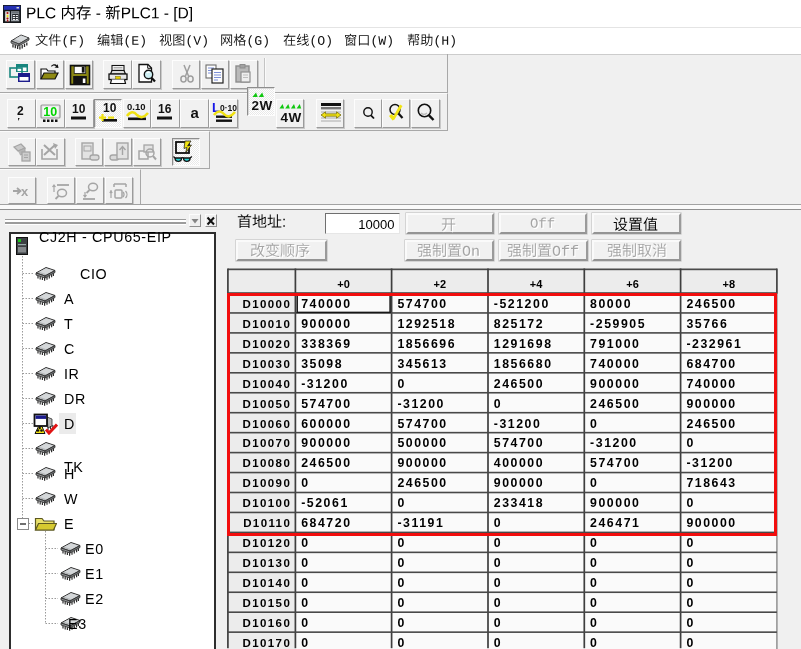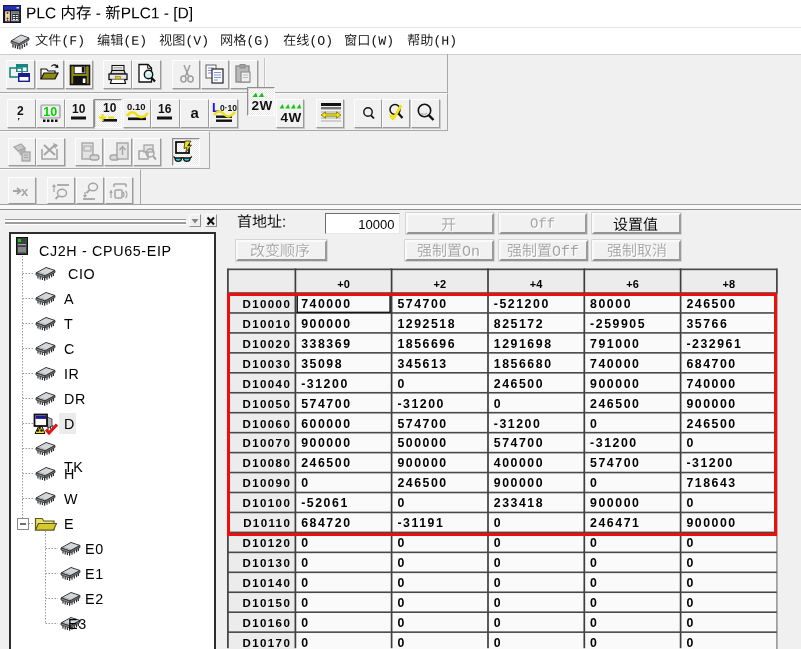--- a/index.html
+++ b/index.html
@@ -436,21 +436,21 @@
         <path d="M1.5 1.5 L8 8.5 M8 1.5 L1.5 8.5" stroke="#111" stroke-width="2"></path>
       </svg>
     </div>
 <div class="abs" style="left:9px;top:232px;width:207px;height:417px;background:#ffffff;border:2px solid #2e2e2e;border-bottom:none"></div>
 <svg class="abs" style="left:16px;top:237px" width="12" height="18" viewBox="0 0 12 18">
 <rect x="0.5" y="0.5" width="11" height="17" fill="#3c4043" stroke="#111" stroke-width="1"></rect>
 <rect x="2" y="2" width="3" height="3" fill="#18c818"></rect>
 <rect x="2" y="7" width="8" height="1.2" fill="#9aa"></rect>
 <rect x="2" y="10" width="8" height="5.5" fill="#84888b"></rect>
 </svg>
-<div class="treetxt" style="left:39px;top:243px;letter-spacing:0.65px">CJ2H - CPU65-EIP</div>
+<div class="treetxt" style="left:39px;top:229px;letter-spacing:0.65px">CJ2H - CPU65-EIP</div>
 <svg class="abs" style="left:0;top:0" width="230" height="649" viewBox="0 0 230 649">
       <line x1="22.5" y1="256" x2="22.5" y2="523.5" stroke="#9a9a9a" stroke-width="1" stroke-dasharray="1.5,1.5"></line>
       <line x1="22.5" y1="273.5" x2="33" y2="273.5" stroke="#9a9a9a" stroke-width="1" stroke-dasharray="1.5,1.5"></line>
       <line x1="22.5" y1="298.5" x2="33" y2="298.5" stroke="#9a9a9a" stroke-width="1" stroke-dasharray="1.5,1.5"></line>
       <line x1="22.5" y1="323.5" x2="33" y2="323.5" stroke="#9a9a9a" stroke-width="1" stroke-dasharray="1.5,1.5"></line>
       <line x1="22.5" y1="348.5" x2="33" y2="348.5" stroke="#9a9a9a" stroke-width="1" stroke-dasharray="1.5,1.5"></line>
       <line x1="22.5" y1="373.5" x2="33" y2="373.5" stroke="#9a9a9a" stroke-width="1" stroke-dasharray="1.5,1.5"></line>
       <line x1="22.5" y1="398.5" x2="33" y2="398.5" stroke="#9a9a9a" stroke-width="1" stroke-dasharray="1.5,1.5"></line>
       <line x1="22.5" y1="423.5" x2="33" y2="423.5" stroke="#9a9a9a" stroke-width="1" stroke-dasharray="1.5,1.5"></line>
       <line x1="22.5" y1="448.5" x2="33" y2="448.5" stroke="#9a9a9a" stroke-width="1" stroke-dasharray="1.5,1.5"></line>
@@ -472,21 +472,21 @@
         <line x1="4" y1="9.7" x2="4" y2="12.6"></line>
         <line x1="6.2" y1="10.5" x2="6.2" y2="13.4"></line>
         <line x1="8.4" y1="11.2" x2="8.4" y2="14.1"></line>
         <line x1="10.6" y1="11.9" x2="10.6" y2="14.8"></line>
         <line x1="13" y1="11" x2="13" y2="13.8"></line>
         <line x1="15.3" y1="9.7" x2="15.3" y2="12.5"></line>
         <line x1="17.6" y1="8.4" x2="17.6" y2="11.2"></line>
         <line x1="19.4" y1="7.2" x2="19.4" y2="10"></line>
       </g>
     </svg>
-<div class="treetxt" style="left:68px;top:266.0px">CIO</div>
+<div class="treetxt" style="left:80px;top:266.0px">CIO</div>
 <svg class="abs" style="left:33.5px;top:290.5px" width="23" height="16" viewBox="0 0 23 16">
       <polygon points="2,7 12,1.5 21,4.5 11,10" fill="#b4b7b9" stroke="#2e2e2e" stroke-width="1"></polygon>
       <polygon points="2,7 11,10 11,12 2,9" fill="#8c8f91" stroke="#2e2e2e" stroke-width="0.8"></polygon>
       <polygon points="11,10 21,4.5 21,6.5 11,12" fill="#6f7274" stroke="#2e2e2e" stroke-width="0.8"></polygon>
       <polygon points="12,2.2 19.4,4.6 12.3,8.2 5.2,5.8" fill="#d4d7d9"></polygon>
       <g stroke="#2e2e2e" stroke-width="1.2">
         <line x1="4" y1="9.7" x2="4" y2="12.6"></line>
         <line x1="6.2" y1="10.5" x2="6.2" y2="13.4"></line>
         <line x1="8.4" y1="11.2" x2="8.4" y2="14.1"></line>
         <line x1="10.6" y1="11.9" x2="10.6" y2="14.8"></line>

